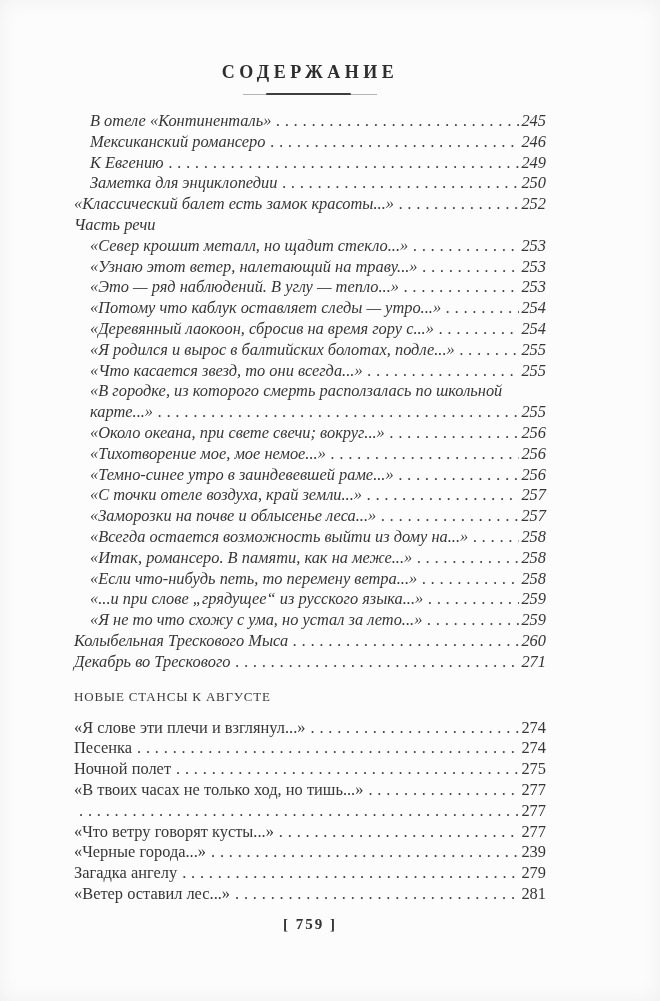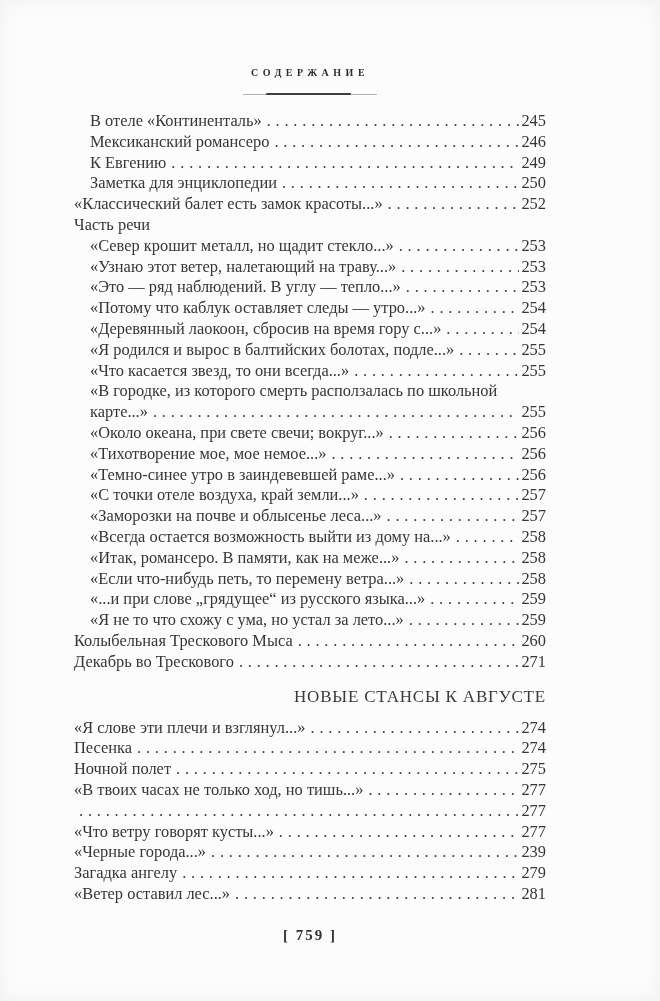--- a/index.html
+++ b/index.html
@@ -16,21 +16,21 @@
     box-shadow: inset 0 0 22px rgba(0,0,0,0.05);
     box-sizing: border-box;
     padding: 64px 114px 0 74px;
     font-family: "Liberation Serif", "DejaVu Serif", serif;
     color: #363636;
     overflow: hidden;
   }
   .page-header { text-align: center; }
   .page-title {
     margin: 0;
-    font-size: 10px;
+    font-size: 18px;
     font-weight: 700;
     letter-spacing: 4.5px;
     color: #2e2e2e;
     line-height: 17px;
     white-space: nowrap;
   }
   .rule {
     position: relative;
     width: 134px;
     height: 4px;
@@ -44,21 +44,21 @@
     background: #b4b4b4;
   }
   .rule .thick {
     position: absolute;
     left: 23px; right: 26px; top: 0.5px;
     height: 2.6px;
     background: #3e3e3e;
     border-radius: 2px;
   }
   .toc { margin: 0; }
-  .toc-first { margin-top: 15px; }
+  .toc-first { margin-top: 15px; font-style: italic; }
   .row {
     display: flex;
     align-items: baseline;
     line-height: 20.8px;
     font-size: 16.4px;
     height: 20.8px;
     white-space: nowrap;
   }
   .row.ind { padding-left: 16px; }
   .row .label { flex: 0 0 auto; }
@@ -66,30 +66,30 @@
     flex: 1 1 auto;
     overflow: hidden;
     white-space: nowrap;
     letter-spacing: 4.8px;
     margin: 0 2px 0 5px;
     color: #3f3f3f;
   }
   .row .pg { flex: 0 0 auto; text-align: left; }
   .section-heading {
     margin: 12px 0 9px 0;
-    text-align: right;
-    font-size: 17px;
+    text-align: left;
+    font-size: 13px;
     font-weight: 400;
     letter-spacing: 0.8px;
     color: #3a3a3a;
     line-height: 24px;
     white-space: nowrap;
   }
   .page-footer {
-    margin-top: 21px;
+    margin-top: 10px;
     text-align: center;
   }
   .folio {
     font-size: 15px;
     font-weight: 700;
     letter-spacing: 2px;
     color: #333333;
   }
 </style>
 </head>

